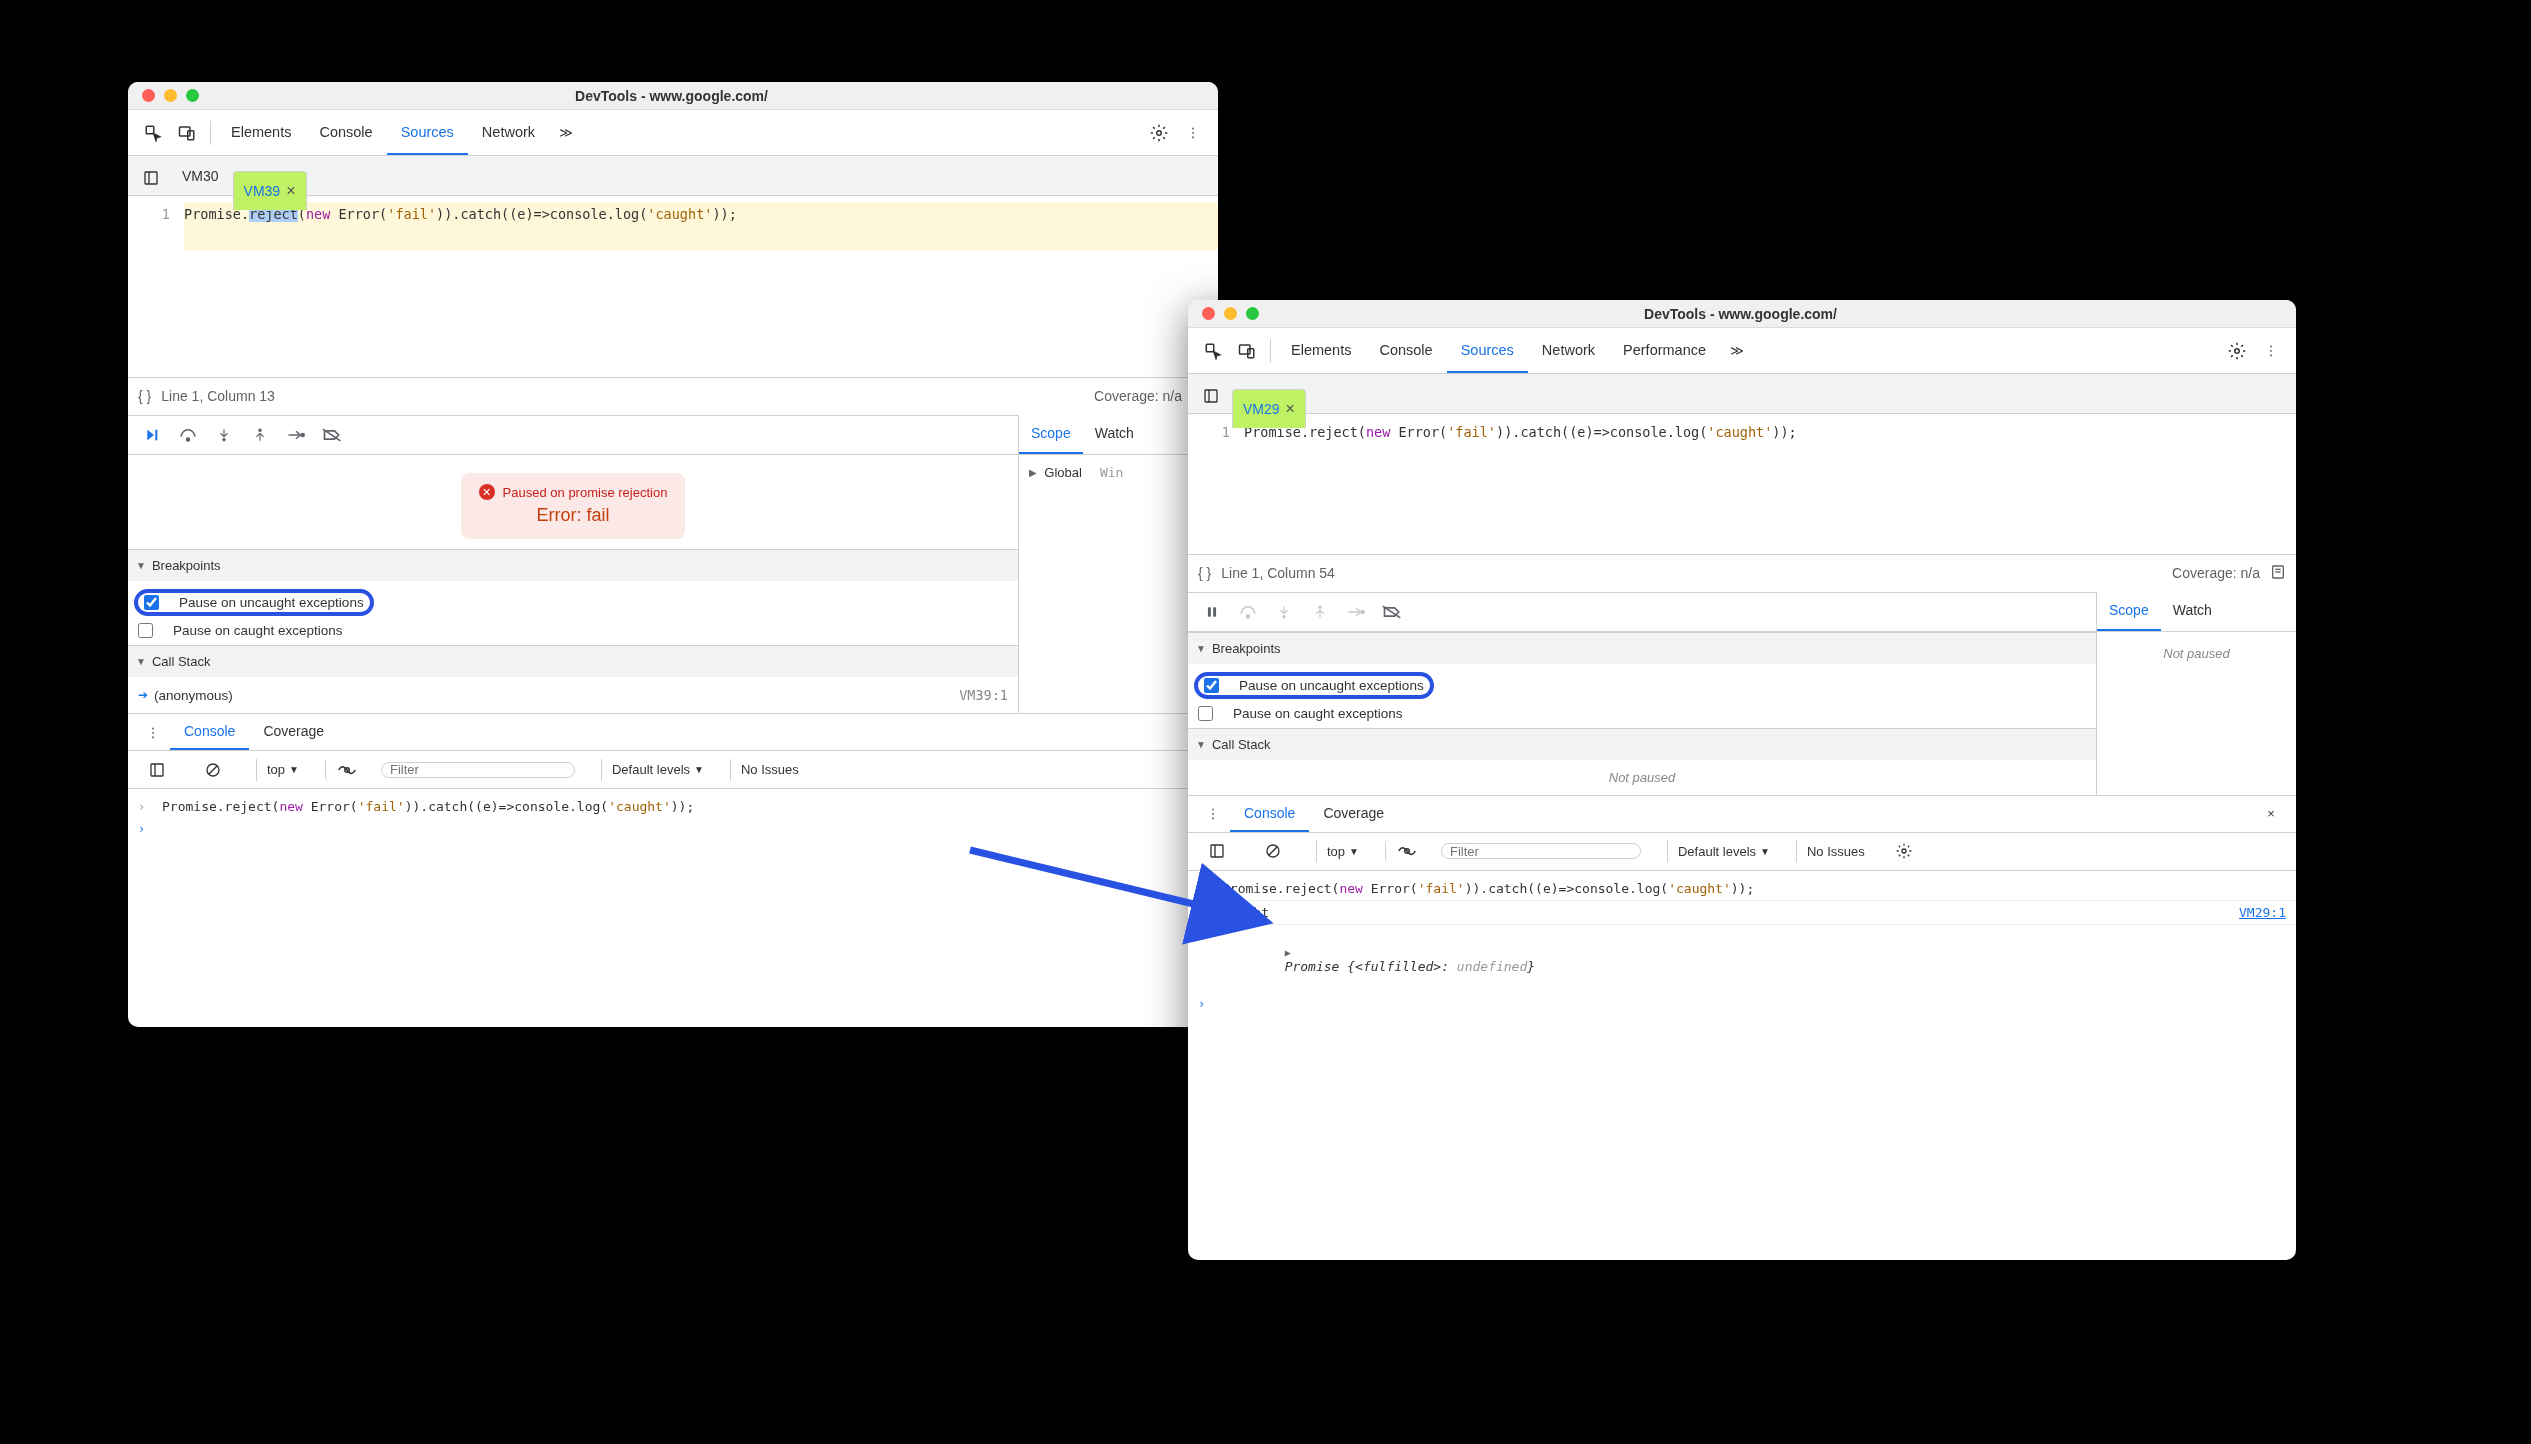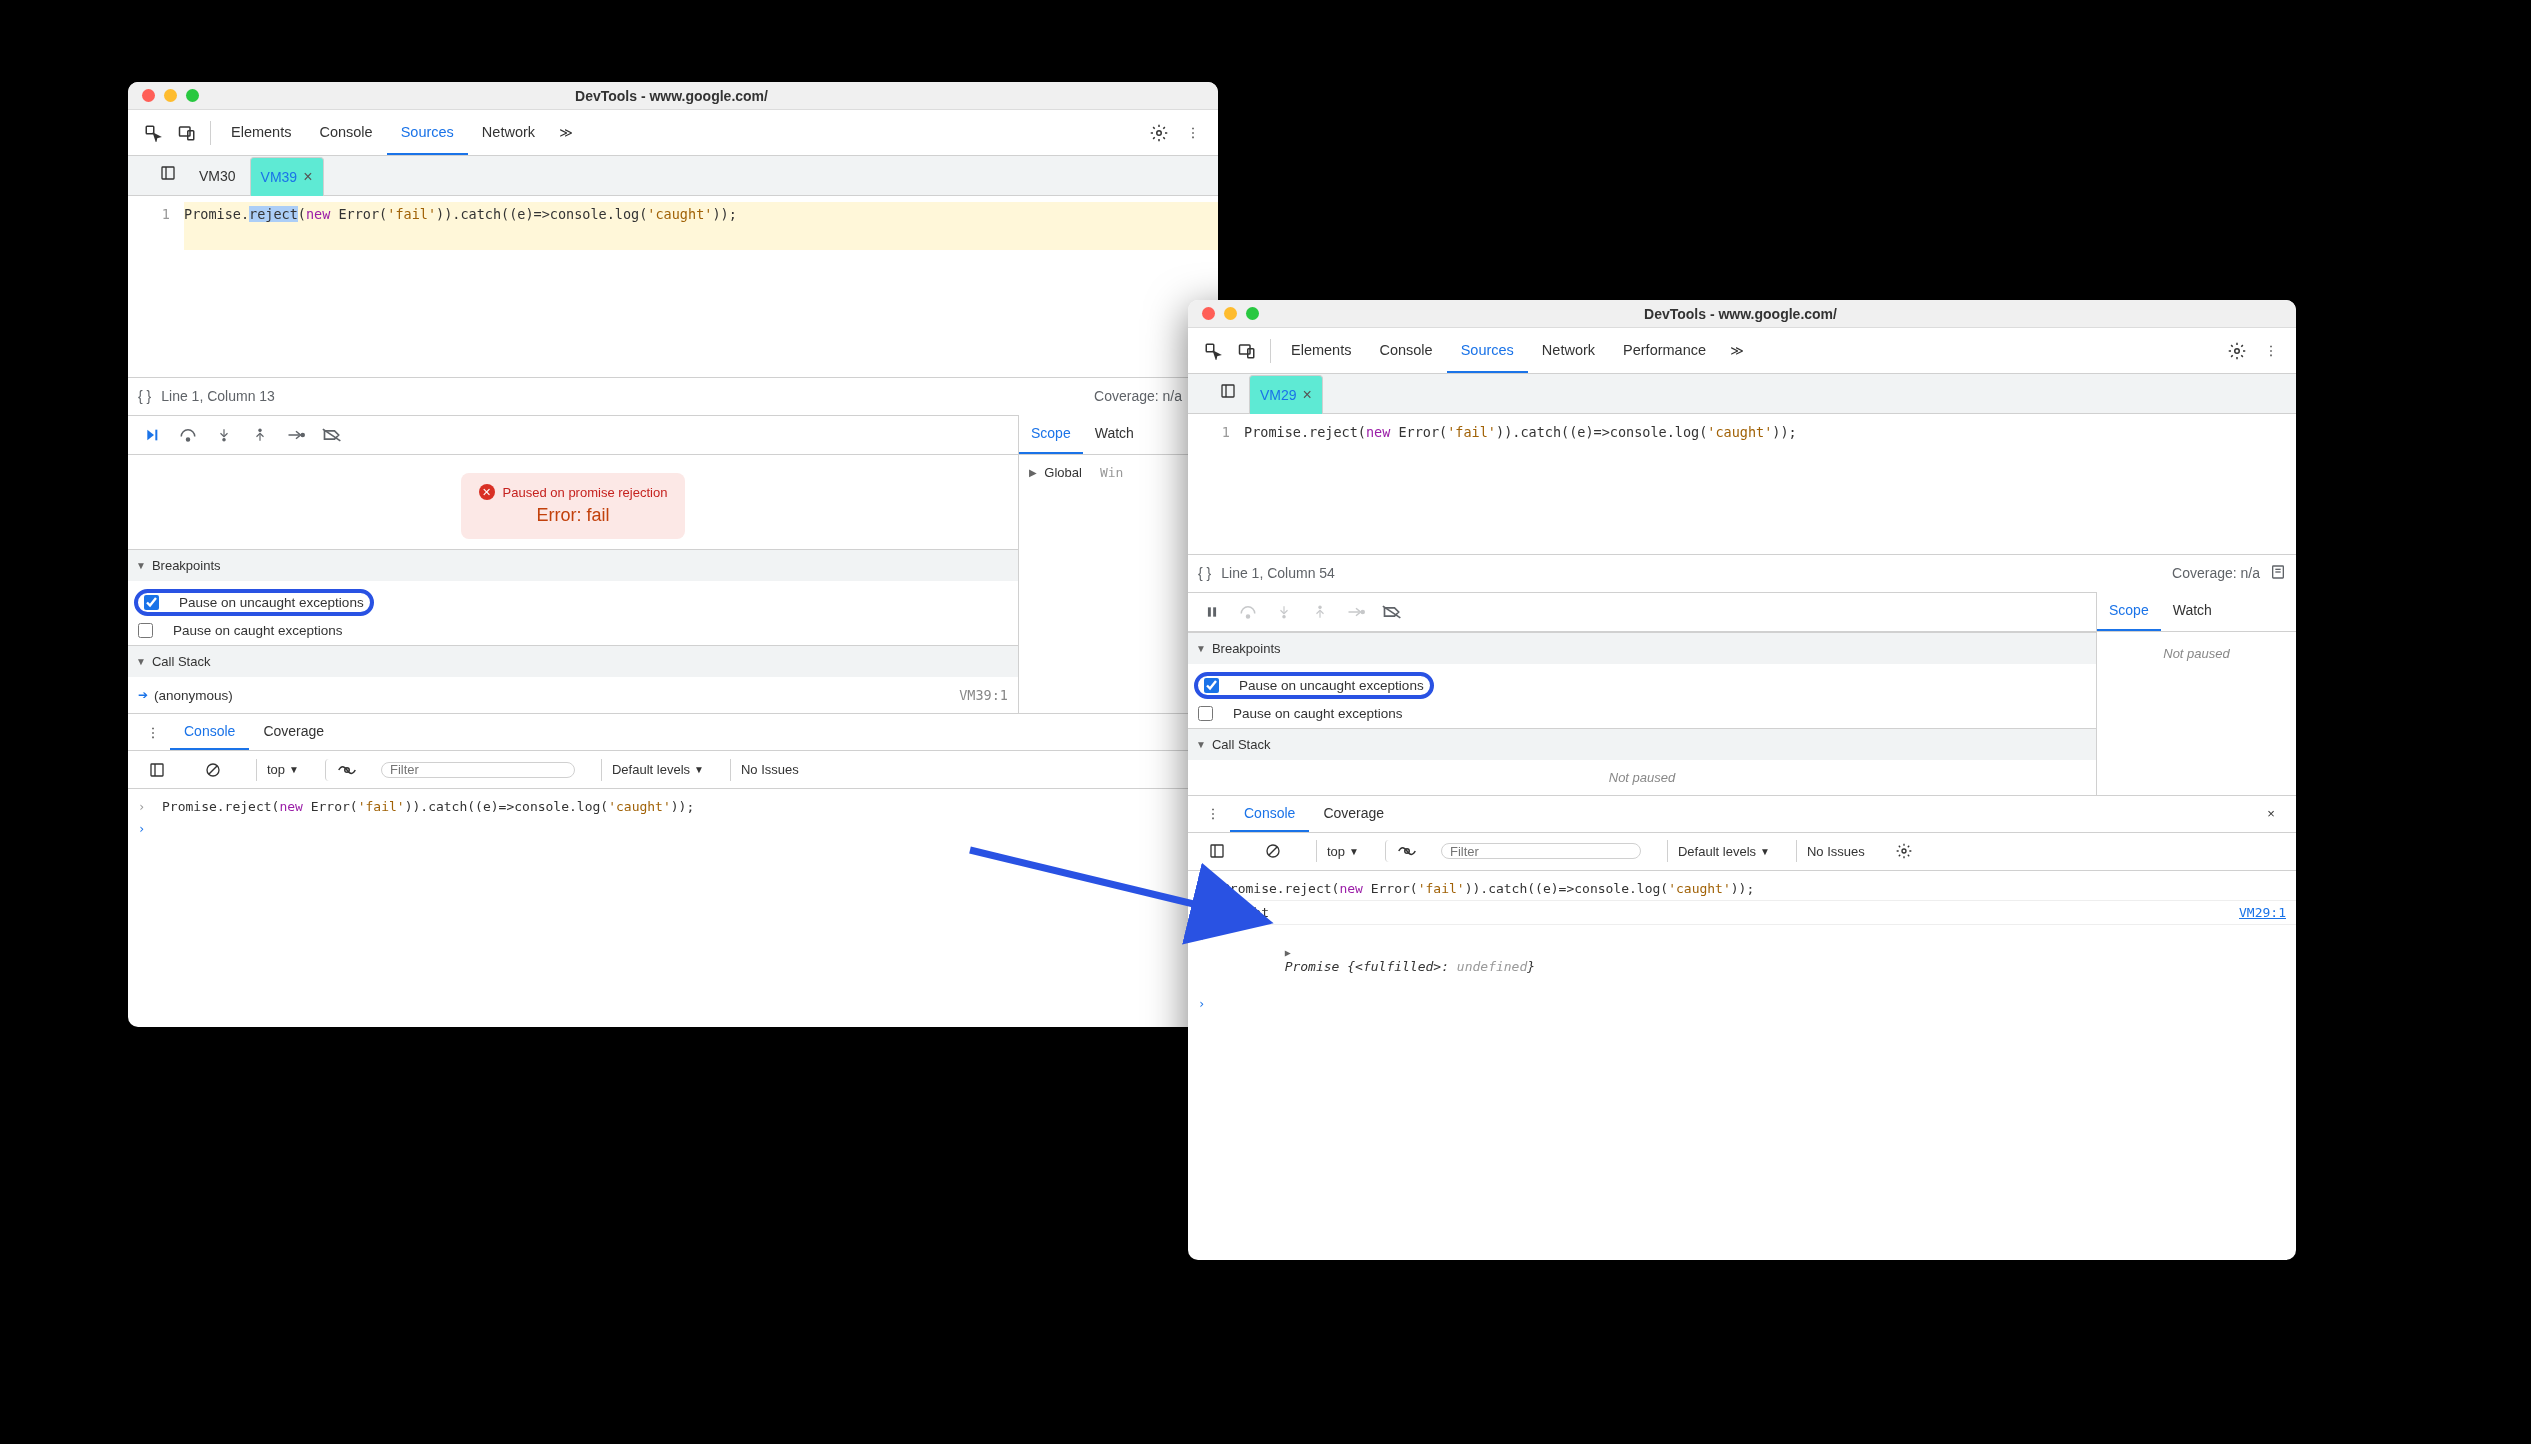--- a/index.html
+++ b/index.html
@@ -64,43 +64,43 @@
     color: #333;
     cursor: pointer;
     border-bottom: 2px solid transparent;
   }
   .tab.active { color: #1a73e8; border-bottom-color: #1a73e8; }
   .flex-fill { flex: 1; }
 
   .source-tabs {
     height: 40px;
     display: flex;
-    align-items: flex-start;
+    align-items: flex-end;
     background: #f1f3f4;
     border-bottom: 1px solid #d0d0d0;
-    padding: 0 23px;
+    padding: 0 6px;
     gap: 4px;
   }
   .file-tab {
     padding: 6px 10px;
     display: flex;
     align-items: center;
     gap: 6px;
     font-size: 14px;
     cursor: pointer;
     border-radius: 4px 4px 0 0;
     height: 100%;
   }
   .file-tab.active {
     color: #1a73e8;
-    background: #5eead4;
+    background: #bef264;
     border: 1px solid #d0d0d0;
     border-bottom: none;
     position: relative;
-    top: 1px;
+    top: 15px;
   }
   .close-x { font-size: 16px; color: #555; line-height: 1; }
 
   .code-area {
     display: flex;
     font-family: "Menlo", "Consolas", monospace;
     font-size: 13.5px;
     background: #fff;
     padding: 6px 0;
     min-height: 60px;

